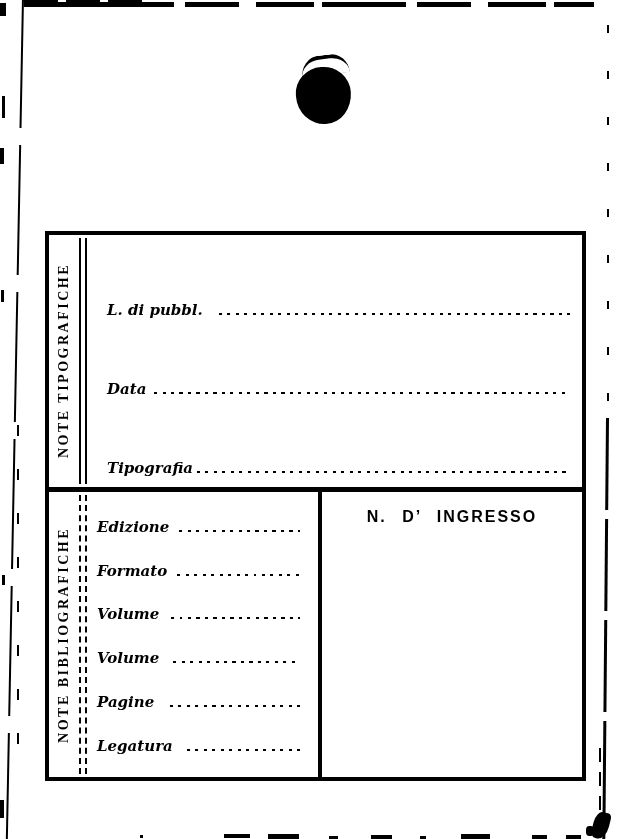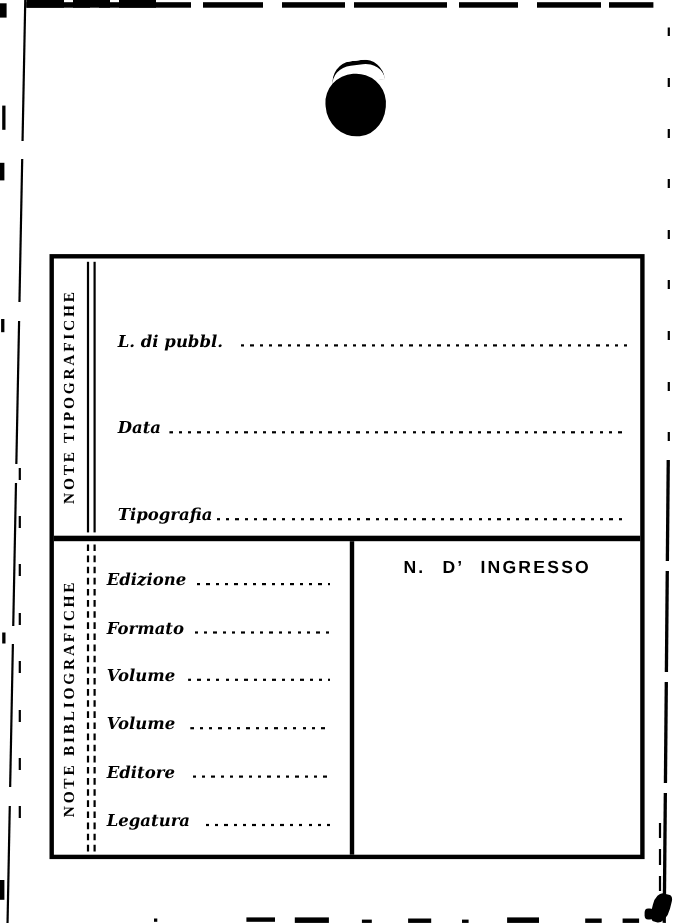--- a/index.html
+++ b/index.html
@@ -194,21 +194,21 @@
         </div>
         <div class="field-row">
           <span class="field-label">Volume</span>
           <span class="leader" style="margin-left:12px;"></span>
         </div>
         <div class="field-row">
           <span class="field-label">Volume</span>
           <span class="leader" style="margin-left:14px;"></span>
         </div>
         <div class="field-row">
-          <span class="field-label">Editore</span>
+          <span class="field-label">Pagine</span>
           <span class="leader" style="margin-left:16px;"></span>
         </div>
         <div class="field-row">
           <span class="field-label">Legatura</span>
           <span class="leader" style="margin-left:14px;"></span>
         </div>
       </div>
       <div class="col-divider"></div>
       <div class="ingresso-panel">
         <div class="ingresso-title">N.  D’ INGRESSO</div>

